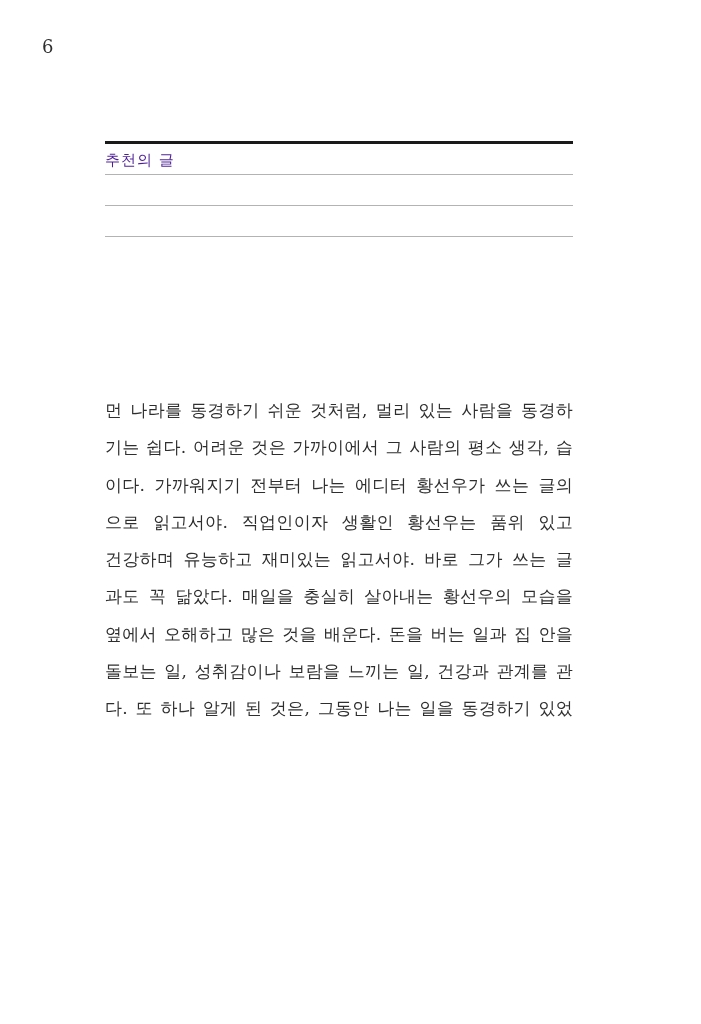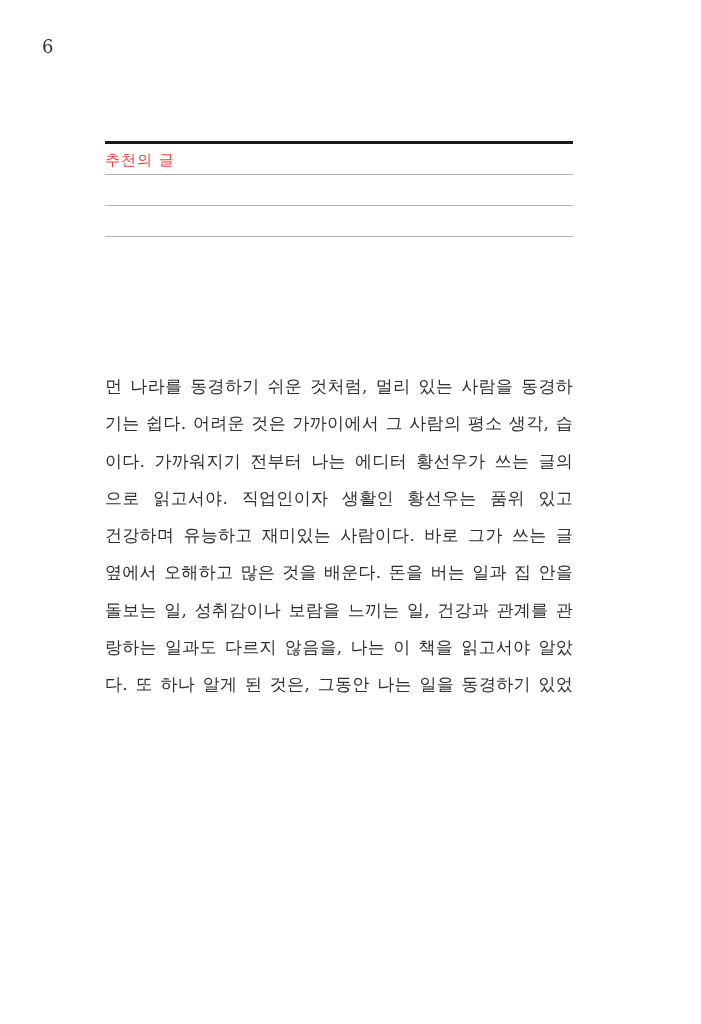--- a/index.html
+++ b/index.html
@@ -38,35 +38,35 @@
 
   .header-title-row {
     height: 31px;
     display: flex;
     align-items: center;
     border-bottom: 1px solid #b3b3b3;
   }
 
   .header-title {
     font-size: 15px;
-    color: #ef4444;
+    color: #4c1d95;
     letter-spacing: 1px;
     padding-top: 2px;
   }
 
   .header-empty-row {
     height: 31px;
     border-bottom: 1px solid #b3b3b3;
   }
 
   
   .body-text {
     position: absolute;
     left: 105px;
-    top: 368px;
+    top: 392px;
     width: 468px;
     color: #2e2e2e;
   }
 
   .body-line {
     font-size: 17px;
     line-height: 37.3px;
     white-space: nowrap;
     text-align: justify;
     text-align-last: justify;
@@ -86,20 +86,20 @@
     </div>
     <div class="header-empty-row"></div>
     <div class="header-empty-row"></div>
   </div>
 
   <div class="body-text">
     <div class="body-line">먼 나라를 동경하기 쉬운 것처럼, 멀리 있는 사람을 동경하</div>
     <div class="body-line">기는 쉽다. 어려운 것은 가까이에서 그 사람의 평소 생각, 습</div>
     <div class="body-line">이다. 가까워지기 전부터 나는 에디터 황선우가 쓰는 글의</div>
     <div class="body-line">으로 읽고서야. 직업인이자 생활인 황선우는 품위 있고</div>
-    <div class="body-line">건강하며 유능하고 재미있는 사람이다. 바로 그가 쓰는 글</div>
+    <div class="body-line">건강하며 유능하고 재미있는 읽고서야. 바로 그가 쓰는 글</div>
+    <div class="body-line">과도 꼭 닮았다. 매일을 충실히 살아내는 황선우의 모습을</div>
     <div class="body-line">옆에서 오해하고 많은 것을 배운다. 돈을 버는 일과 집 안을</div>
     <div class="body-line">돌보는 일, 성취감이나 보람을 느끼는 일, 건강과 관계를 관</div>
-    <div class="body-line">랑하는 일과도 다르지 않음을, 나는 이 책을 읽고서야 알았</div>
     <div class="body-line">다. 또 하나 알게 된 것은, 그동안 나는 일을 동경하기 있었</div>
   </div>
 
 </div>
 
 </body></html>

